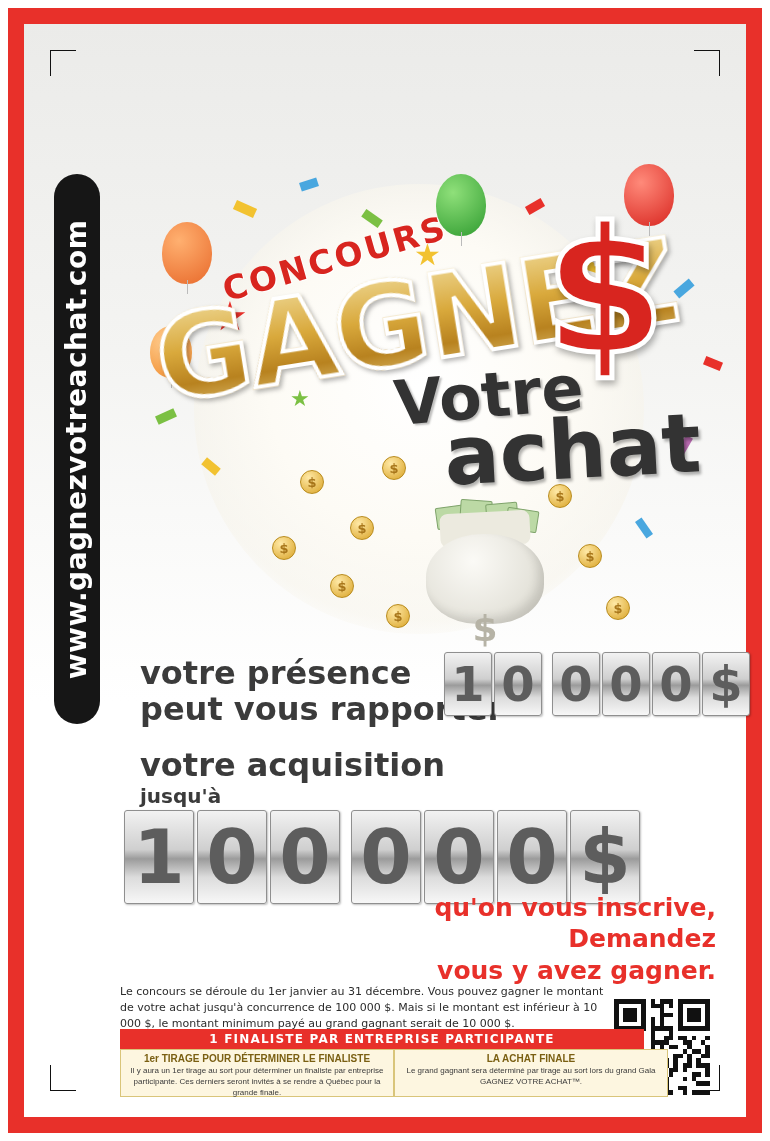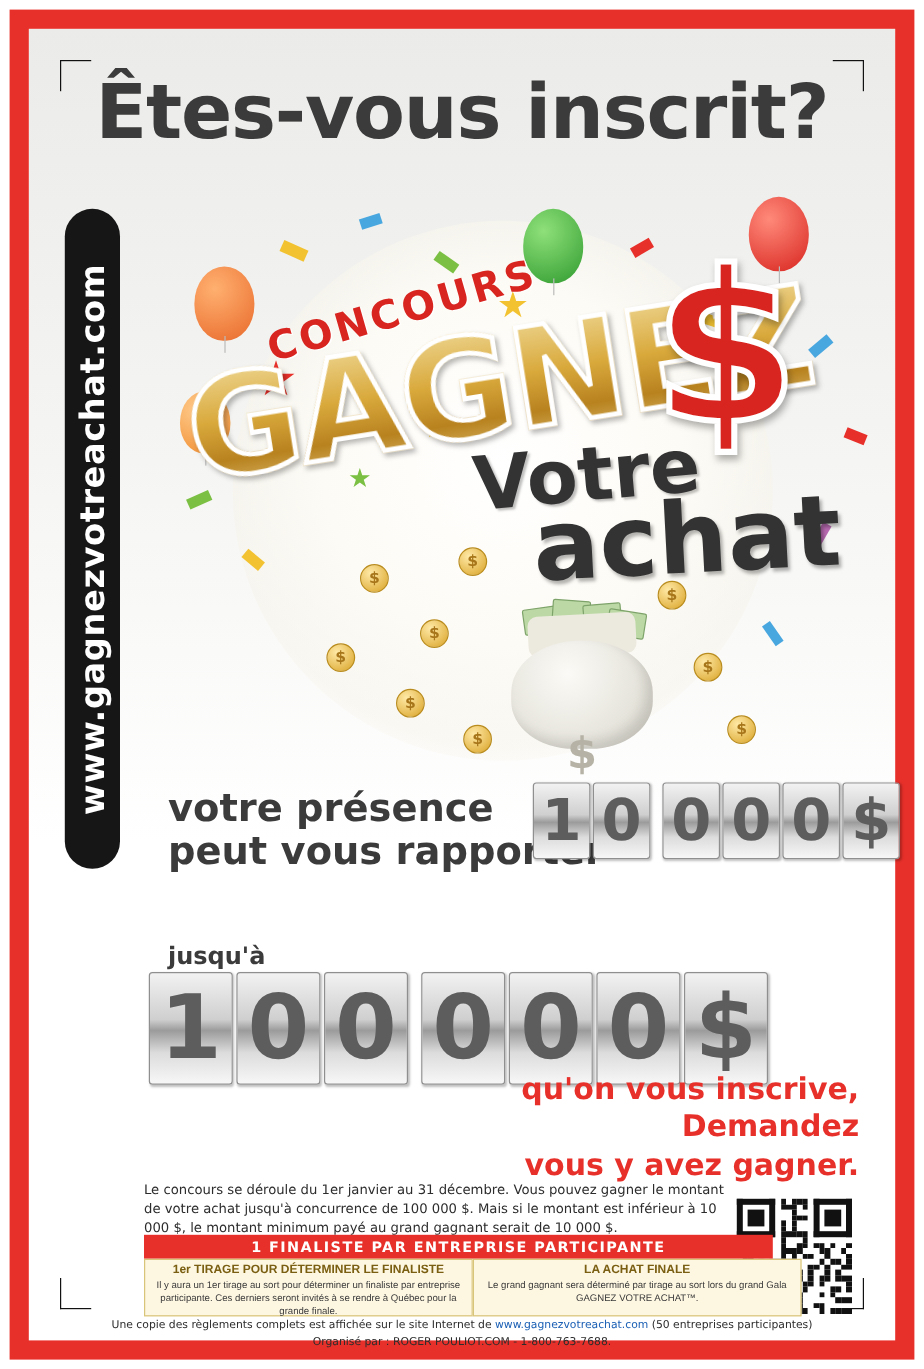--- a/index.html
+++ b/index.html
@@ -257,21 +257,20 @@
       <div class="tick t1"></div>
       <div class="tick t2"></div>
       <div class="tick t3"></div>
       <div class="tick t4"></div>
       <div class="tick t5"></div>
       <div class="tick t6"></div>
       <div class="tick t7"></div>
       <div class="tick t8"></div>
     </div>
 
-    <div class="headline">Êtes-vous inscrit?</div>
 
     <div class="url-tab">
       <span>www.gagnezvotreachat.com</span>
     </div>
 
     <div class="art">
       <div class="glow"></div>
 
       <div class="balloon b-orange"></div>
       <div class="balloon b-orange2"></div>
@@ -334,20 +333,21 @@
     <div class="odo odo-small" id="odo-small" style="left:420px;top:628px;">
         <div class="cell">1</div>
         <div class="cell">0</div>
         <div class="gap"></div>
         <div class="cell">0</div>
         <div class="cell">0</div>
         <div class="cell">0</div>
         <div class="cell">$</div>
       </div>
 
+    <div class="line2">votre acquisition</div>
     <div class="jusqua">jusqu'à</div>
 
     <div class="odo odo-big" id="odo-big" style="left:100px;top:786px;">
         <div class="cell">1</div>
         <div class="cell">0</div>
         <div class="cell">0</div>
         <div class="gap"></div>
         <div class="cell">0</div>
         <div class="cell">0</div>
         <div class="cell">0</div>
@@ -504,20 +504,14 @@
       <div class="box">
         <div class="bt">1er TIRAGE POUR DÉTERMINER LE FINALISTE</div>
         <div class="bl">Il y aura un 1er tirage au sort pour déterminer un finaliste par entreprise participante. Ces derniers seront invités à se rendre à Québec pour la grande finale.</div>
       </div>
       <div class="box">
         <div class="bt">LA ACHAT FINALE</div>
         <div class="bl">Le grand gagnant sera déterminé par tirage au sort lors du grand Gala GAGNEZ VOTRE ACHAT™.</div>
       </div>
     </div>
 
-    <div class="footer">
-      <div>
-        <span>Une copie des règlements complets est affichée sur le site Internet de </span><a href="#">www.gagnezvotreachat.com</a><span> (50 entreprises participantes)</span>
-      </div>
-      <div>Organisé par : ROGER POULIOT.COM  -  1-800-763-7688.</div>
-    </div>
   </div>
 </div>
 
 </body></html>

